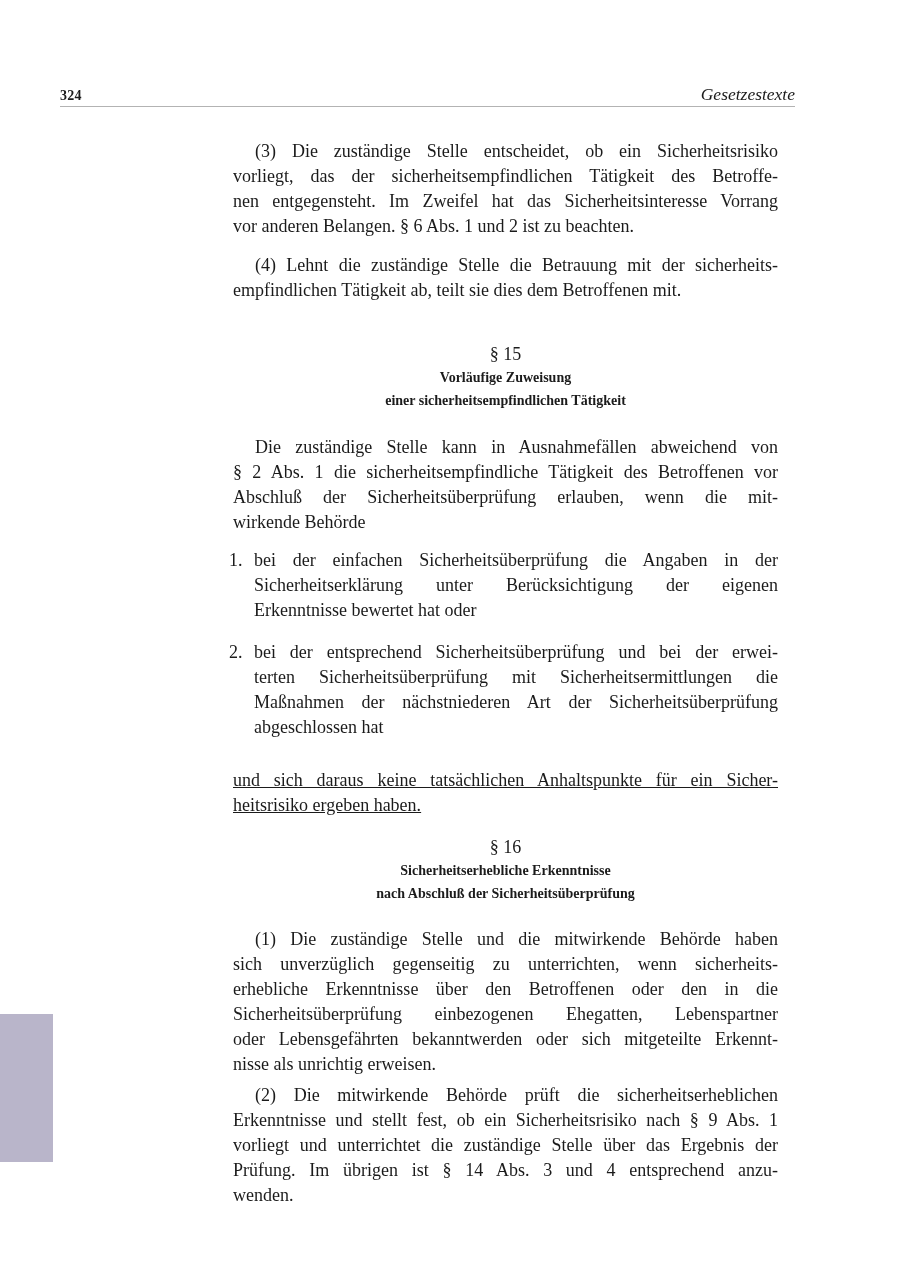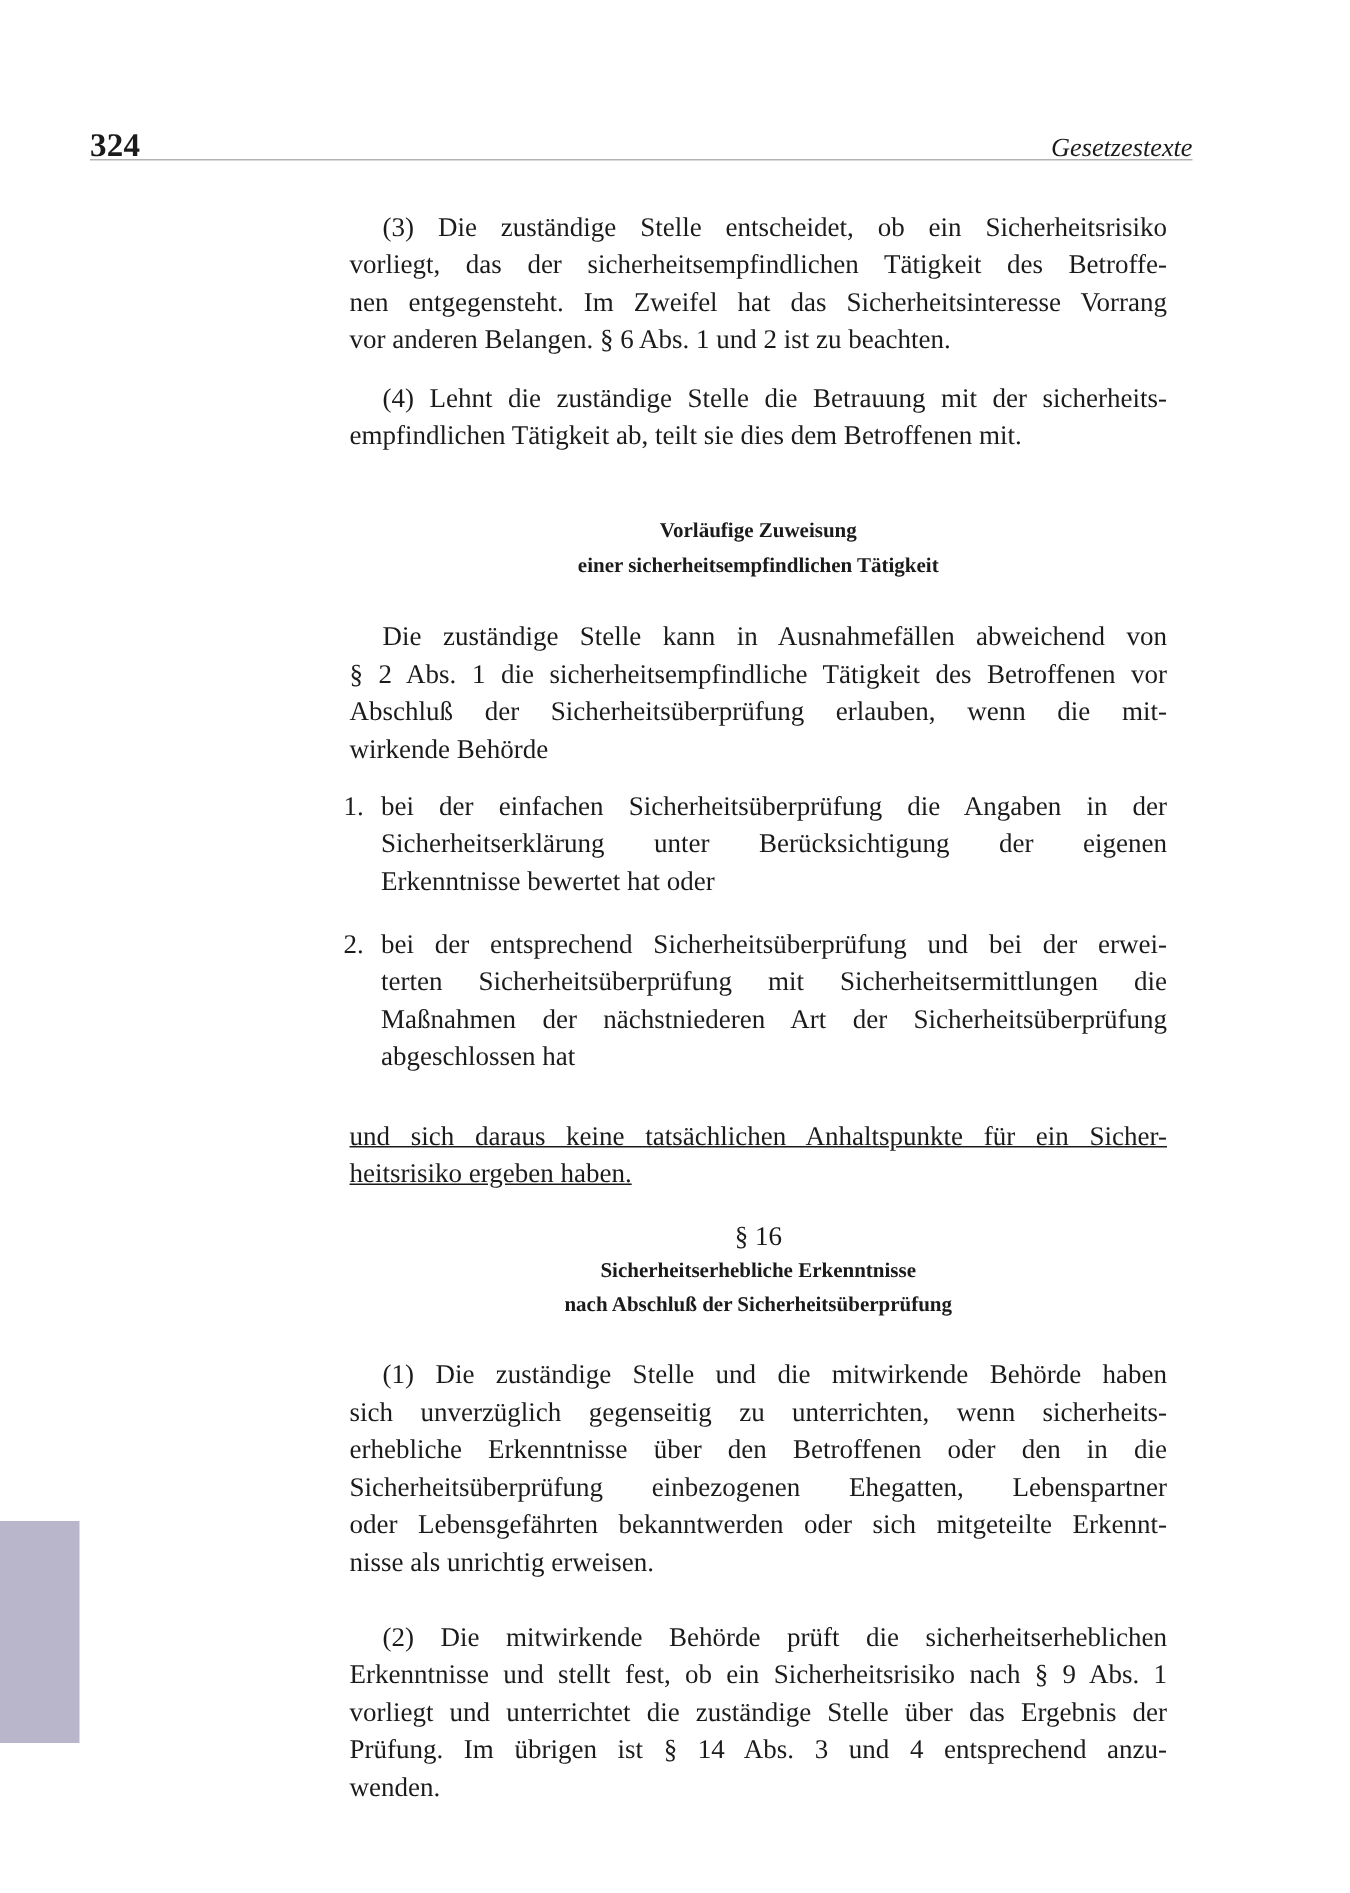--- a/index.html
+++ b/index.html
@@ -11,21 +11,21 @@
     position:relative;
     overflow:hidden;
   }
   .page { position:absolute; inset:0; background:#ffffff; }
 
   
   .pg-header {
     position:absolute; left:60px; top:84px; width:735px;
     display:flex; justify-content:space-between; align-items:baseline;
   }
-  .page-num { font-weight:700; font-size:22px; letter-spacing:0.2px; }
+  .page-num { font-weight:700; font-size:14px; letter-spacing:0.2px; }
   .running-title { font-style:italic; font-size:17.5px; }
   .header-rule {
     position:absolute; left:60px; top:106px; width:735px;
     border-top:1.5px solid #b3b3b3; height:0;
   }
 
   
   .content {
     position:absolute; left:233px; top:108px; width:545px;
     font-size:18px; line-height:25px;
@@ -36,21 +36,21 @@
 
   .p3    { margin-top:31px; }
   .p4    { margin-top:14px; }
   .h15   { margin-top:40px; }
   .intro { margin-top:23px; }
   .li1   { margin-top:13px; }
   .li2   { margin-top:17px; }
   .outro { margin-top:28px;text-decoration:underline; }
   .h16   { margin-top:18px; }
   .pp1   { margin-top:22px; }
-  .pp2   { margin-top:25px;  }
+  .pp2   { margin-top:6px;  }
 
   .heading { text-align:center; line-height:23px; }
   .h-num   { font-size:18px; }
   .h-title { font-weight:700; font-size:14px; }
 
   .olist { display:flex; }
   .li-num  { flex:0 0 25px; margin-left:-4px; }
   .li-body { flex:1 1 auto; min-width:0; }
 
   
@@ -78,20 +78,21 @@
       <div class="line">nen entgegensteht. Im Zweifel hat das Sicherheitsinteresse Vorrang</div>
       <div class="line last">vor anderen Belangen. § 6 Abs. 1 und 2 ist zu beachten.</div>
     </div>
 
     <div class="para p4">
       <div class="line ind">(4) Lehnt die zuständige Stelle die Betrauung mit der sicherheits-</div>
       <div class="line last">empfindlichen Tätigkeit ab, teilt sie dies dem Betroffenen mit.</div>
     </div>
 
     <div class="heading h15">
+      <div class="h-num">§ 15</div>
       <div class="h-title">Vorläufige Zuweisung</div>
       <div class="h-title">einer sicherheitsempfindlichen Tätigkeit</div>
     </div>
 
     <div class="para intro">
       <div class="line ind">Die zuständige Stelle kann in Ausnahmefällen abweichend von</div>
       <div class="line">§ 2 Abs. 1 die sicherheitsempfindliche Tätigkeit des Betroffenen vor</div>
       <div class="line">Abschluß der Sicherheitsüberprüfung erlauben, wenn die mit-</div>
       <div class="line last">wirkende Behörde</div>
     </div>

